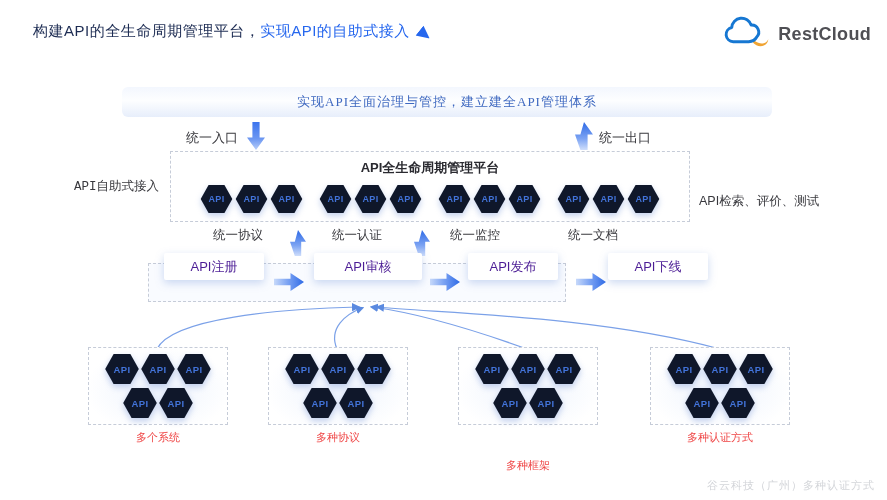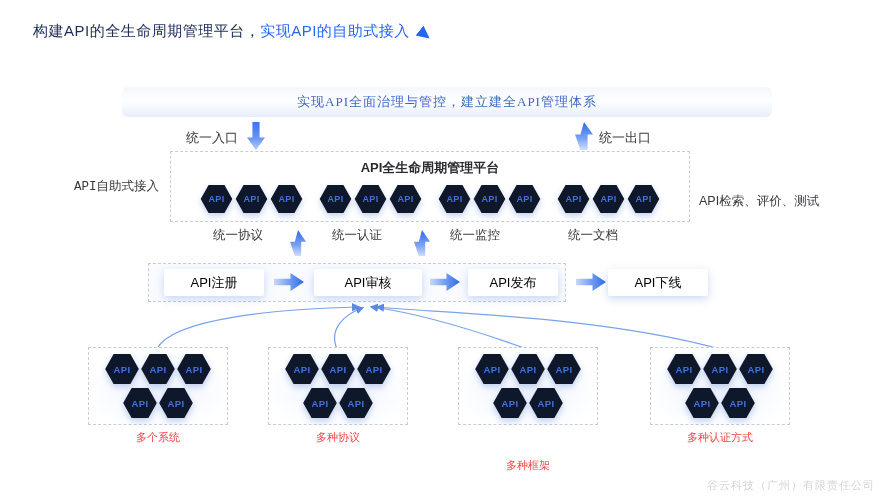--- a/index.html
+++ b/index.html
@@ -47,23 +47,23 @@
   .hexes{display:flex;justify-content:center;gap:16px;margin-top:7px;
          filter:drop-shadow(0 3px 3px rgba(108,140,210,.40));}
   .hexgroup{display:flex;gap:2px;}
   .hex{width:33px;height:30px;background:#0f172a;display:flex;align-items:center;justify-content:center;
        clip-path:polygon(26% 3%,74% 3%,98% 50%,74% 97%,26% 97%,2% 50%);
        font-size:9px;font-weight:bold;color:#4273d9;letter-spacing:.4px;}
 
   
   .flow-dash{position:absolute;left:148px;top:263px;width:418px;height:39px;
              border:1px dashed #c6ccd8;background:#f9fbff;box-sizing:border-box;}
-  .flow-box{position:absolute;top:269px;height:27px;background:#fff;border-radius:2px;
+  .flow-box{position:absolute;top:253px;height:27px;background:#fff;border-radius:2px;
             box-shadow:0 3px 8px rgba(110,145,215,.35);display:flex;align-items:center;
-            justify-content:center;font-size:13px;color:#000000;}
+            justify-content:center;font-size:13px;color:#4c1d95;}
 
   
   .curves{position:absolute;left:0;top:302px;}
 
   
   .src{position:absolute;top:347px;width:140px;height:78px;border:1px dashed #c6ccd8;
        box-sizing:border-box;background:radial-gradient(ellipse at 50% 55%,#edf3fd 0%,#ffffff 75%);
        display:flex;flex-direction:column;align-items:center;justify-content:center;gap:2px;}
   .src .hexes{margin-top:0;gap:0;}
   .src .hexgroup{gap:1px;}
@@ -77,20 +77,27 @@
 <body>
 
 <div id="slide">
 
   <div class="title">
     <span>构建API的全生命周期管理平台，</span>
     <span class="hl">实现API的自助式接入</span>
     <span class="cursor-tri"></span>
   </div>
 
+  <div class="logo">
+    <svg width="52" height="36" viewBox="0 0 60 42">
+      <path d="M40 29 c7 5 13 4 16 -2 c-1 9 -12 11 -18 4 z" fill="#f0a433"></path>
+      <path d="M15 30 a8.4 8.4 0 0 1 -1.6 -16.6 A11.6 11.6 0 0 1 36 10.6 A8.2 8.2 0 0 1 42.5 24.5 Q40 29.5 33 30 Z" fill="#ffffff" stroke="#1677d2" stroke-width="3.4" stroke-linejoin="round"></path>
+    </svg>
+    <span class="logo-text">RestCloud</span>
+  </div>
 
   <div class="banner">
     <span>实现API全面治理与管控，建立建全API管理体系</span>
   </div>
 
   <div class="lbl" style="left:186px;top:129px;">统一入口</div>
   <div class="arr-down" style="left:247px;top:122px;"></div>
   <div class="arr-up" style="left:575px;top:122px;"></div>
   <div class="lbl" style="left:599px;top:129px;">统一出口</div>
 
@@ -212,15 +219,15 @@
     </div>
     <div class="hexes">
       <div class="hexgroup">
           <div class="hex">API</div>
           <div class="hex">API</div>
         </div>
     </div>
   </div>
   <div class="src-label" style="left:720px;">多种认证方式</div>
 
-  <div class="footer">谷云科技（广州）有限责任公司</div>
+  <div class="footer">谷云科技（广州）多种认证方式</div>
 
 </div>
 
 </body></html>

